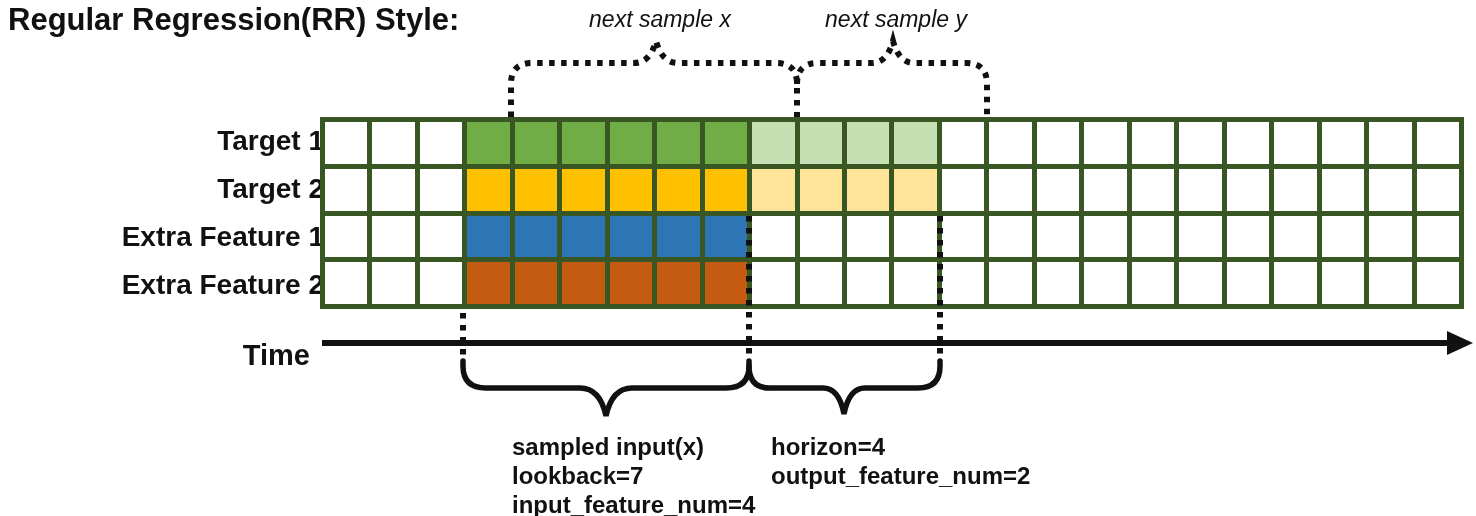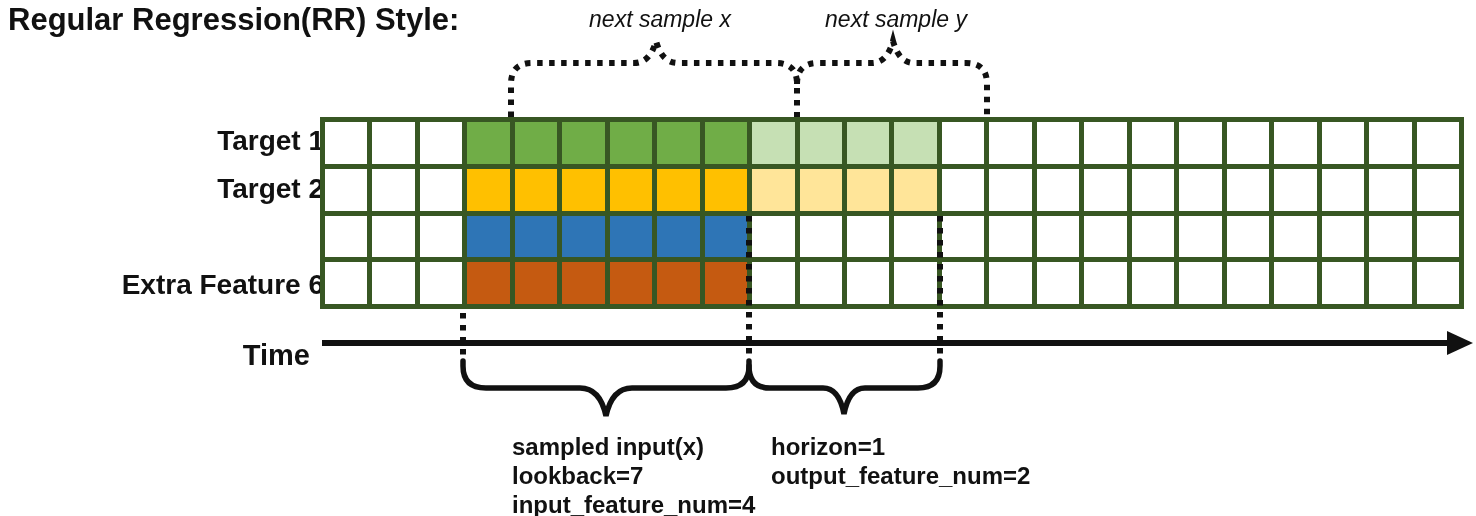--- a/index.html
+++ b/index.html
@@ -44,21 +44,22 @@
 
 <div id="stage">
 
   <div class="title">Regular Regression(RR) Style:</div>
 
   <div class="brace-label" id="label-nsy">next sample y</div>
   <div class="brace-label" id="label-nsx">next sample x</div>
 
   <div class="row-label" style="top:117px">Target 1</div>
   <div class="row-label" style="top:165px">Target 2</div>
-  <div class="row-label" style="top:261px">Extra Feature 6</div>
+  <div class="row-label" style="top:213px">Extra Feature 1</div>
+  <div class="row-label" style="top:261px">Extra Feature 2</div>
 
   <div id="grid">
       <div class="cell"></div>
       <div class="cell"></div>
       <div class="cell"></div>
       <div class="cell" style="background: rgb(112, 173, 71);"></div>
       <div class="cell" style="background: rgb(112, 173, 71);"></div>
       <div class="cell" style="background: rgb(112, 173, 71);"></div>
       <div class="cell" style="background: rgb(112, 173, 71);"></div>
       <div class="cell" style="background: rgb(112, 173, 71);"></div>
@@ -153,21 +154,21 @@
     </div>
 
   <div class="time-label">Time</div>
 
   <div class="sample-text" id="sample-input-text">
     <div>sampled input(x)</div>
     <div>lookback=7</div>
     <div>input_feature_num=4</div>
   </div>
   <div class="sample-text" id="sample-output-text">
-    <div>horizon=1</div>
+    <div>horizon=4</div>
     <div>output_feature_num=2</div>
   </div>
 
   <svg class="overlay" width="1476" height="516" viewBox="0 0 1476 516">
 
     <path d="M511,117 L511,84 Q511,63 532,63 L634,63 Q650,63 656,41 Q662,63 678,63 L776,63 Q797,63 797,84 L797,117" fill="none" stroke="#111" stroke-width="6" stroke-dasharray="5.5 6.5"></path>
     <path d="M797,84 Q797,63 818,63 L872,63 Q887,63 893,41 Q899,63 914,63 L966,63 Q987,63 987,84 L987,117" fill="none" stroke="#111" stroke-width="6" stroke-dasharray="5.5 6.5"></path>
 
     <path d="M463,313 L463,360" fill="none" stroke="#111" stroke-width="6" stroke-dasharray="5.5 6.5"></path>
     <path d="M749,216 L749,360" fill="none" stroke="#111" stroke-width="6" stroke-dasharray="5.5 6.5"></path>

